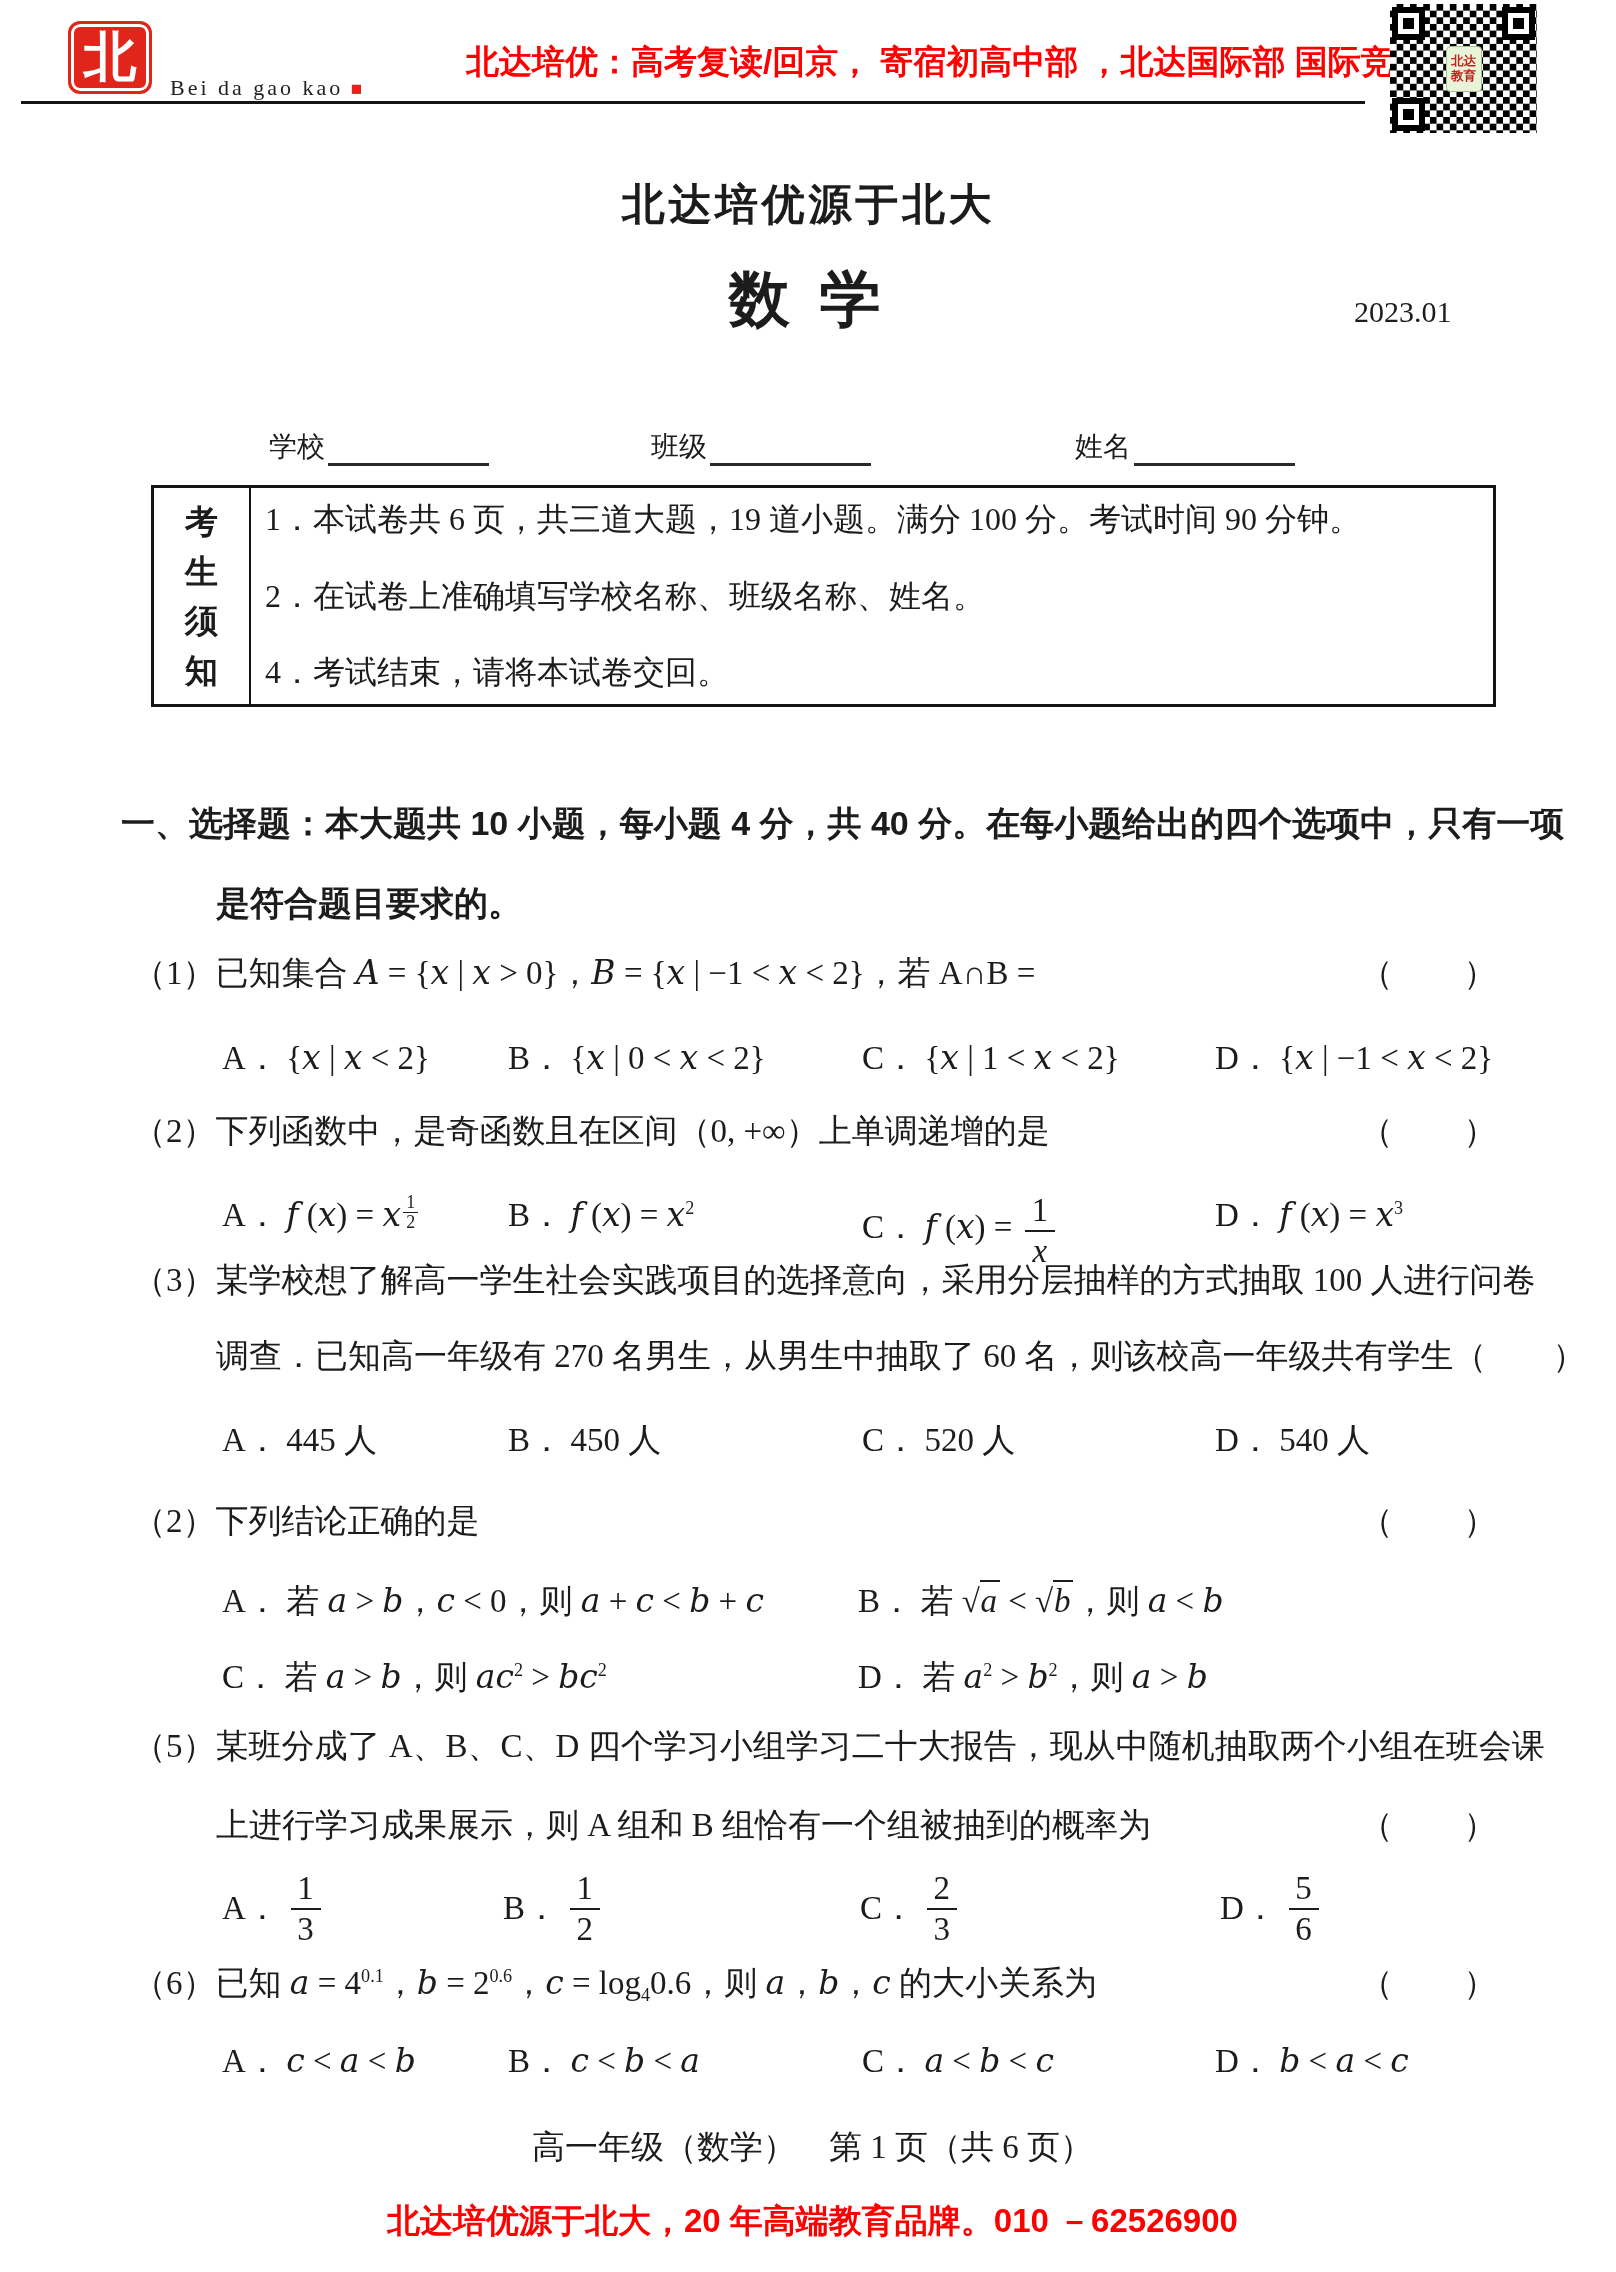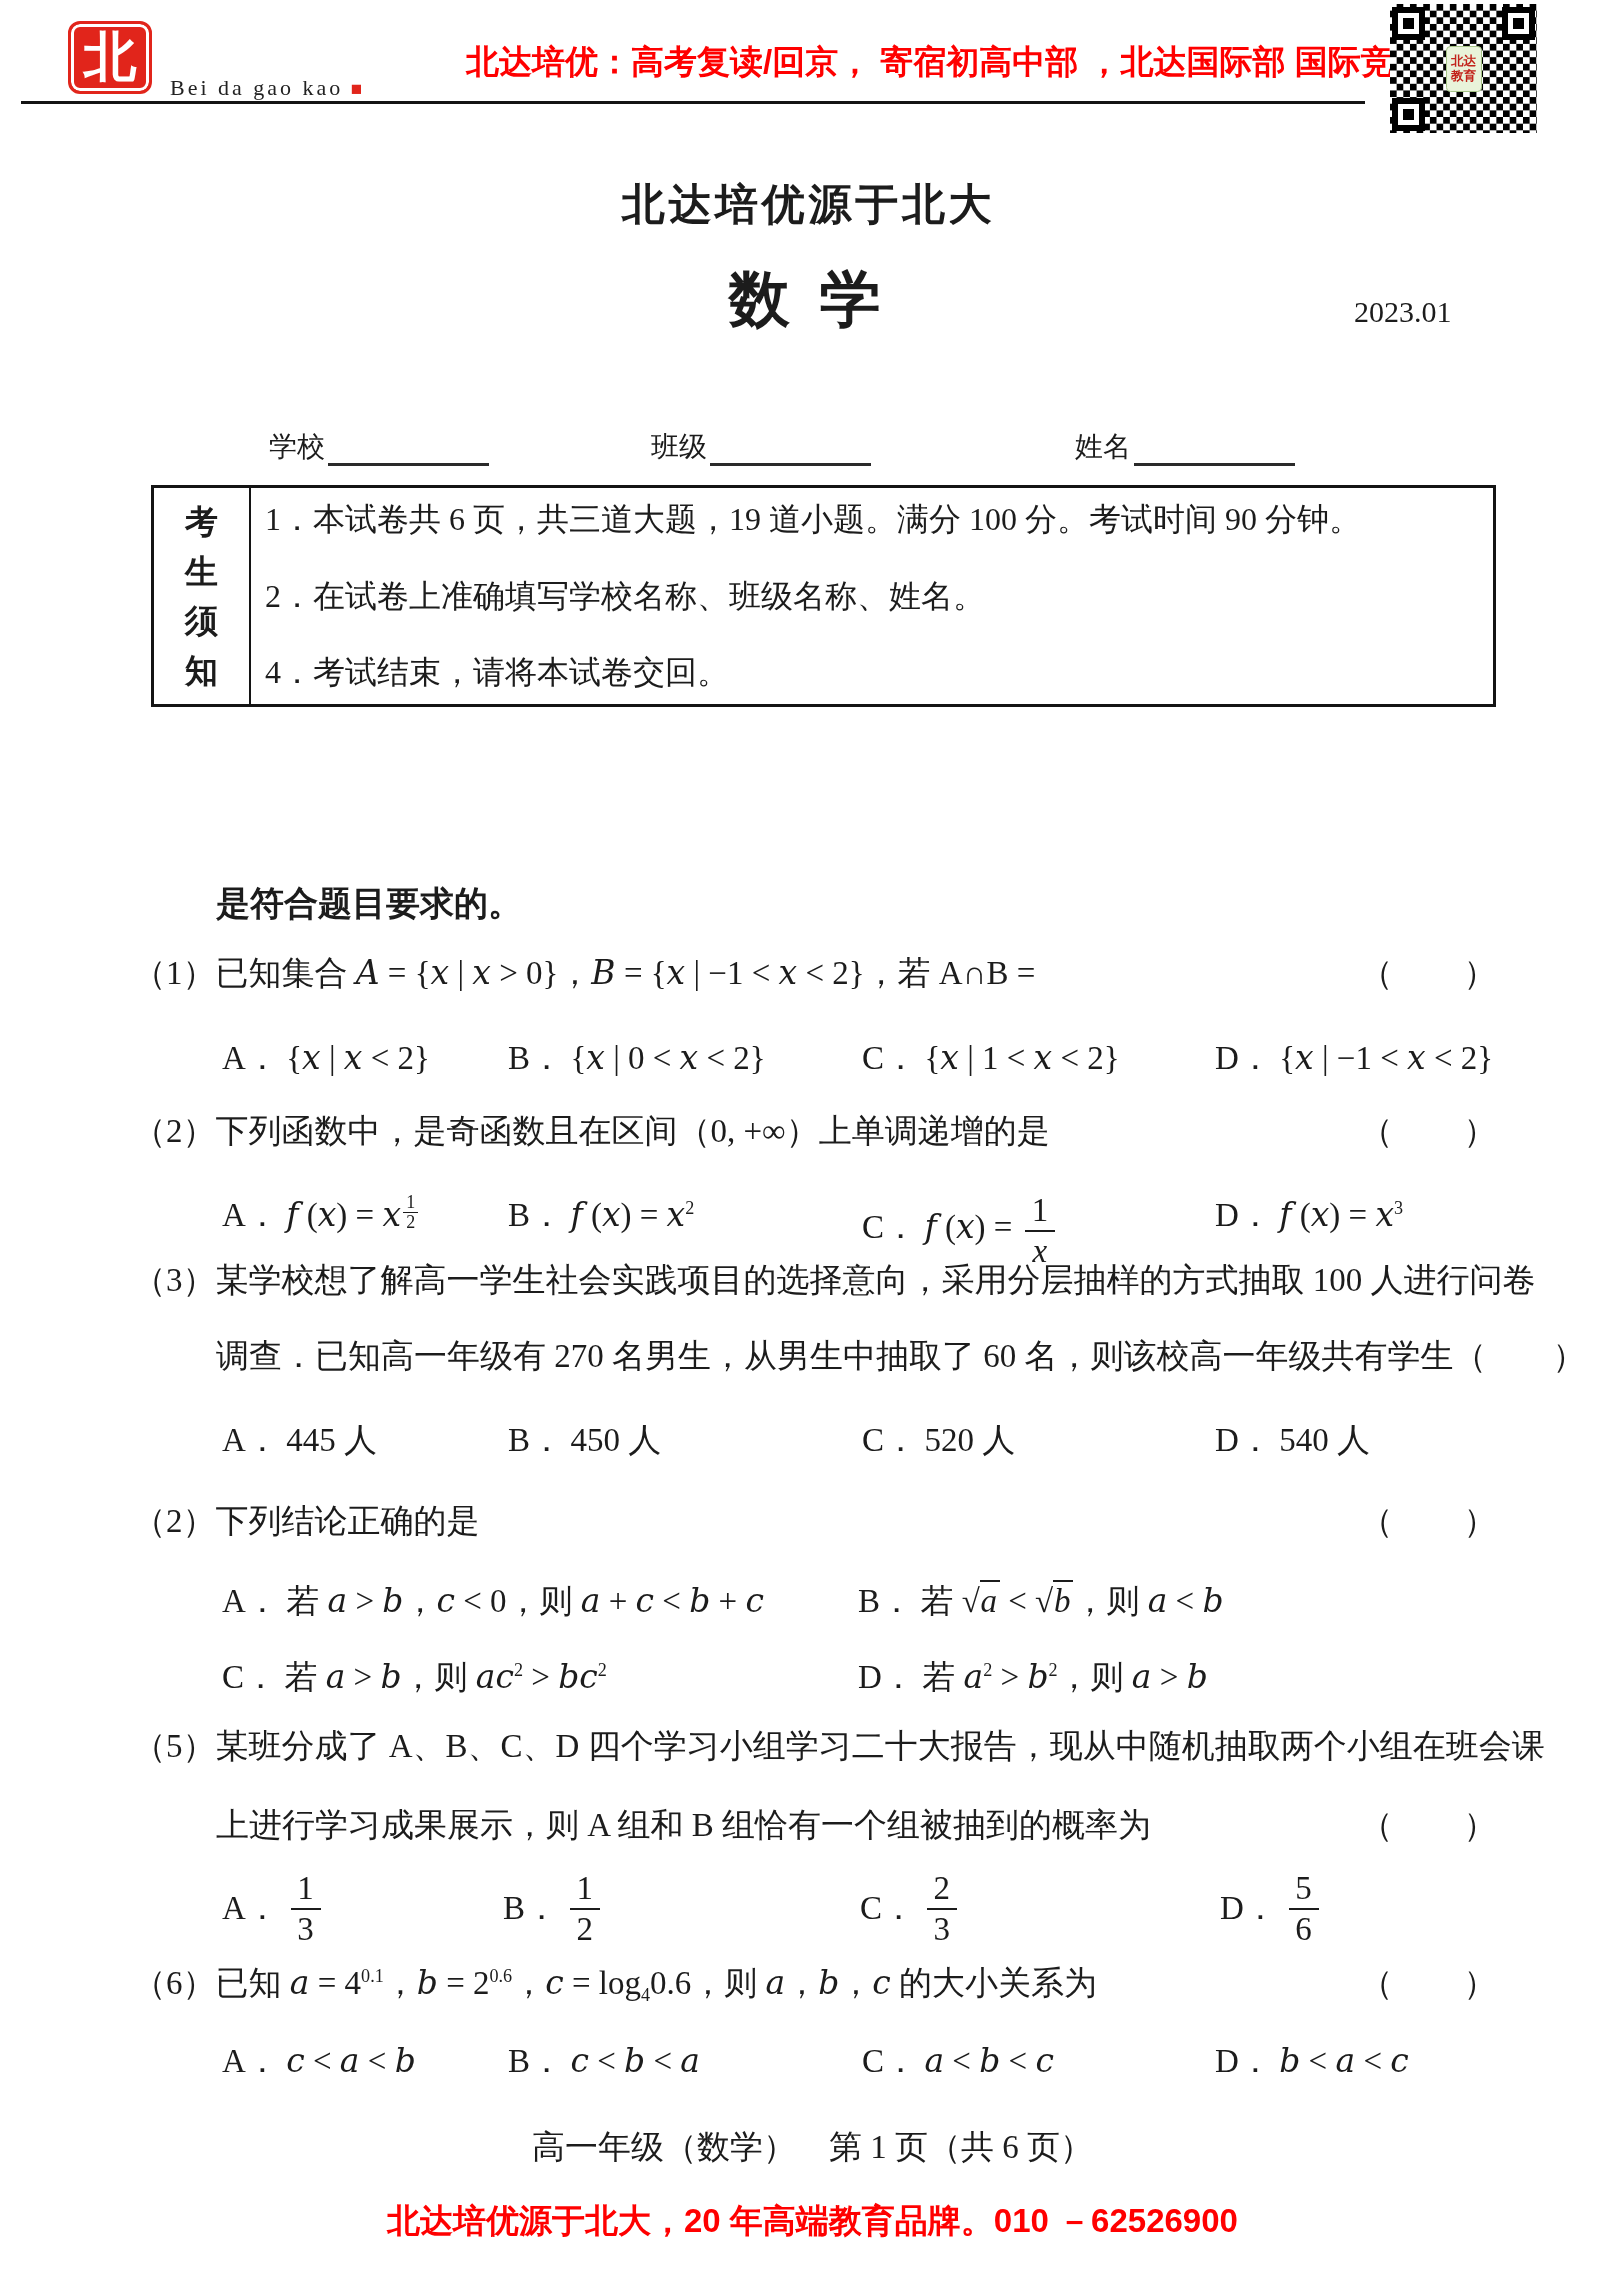--- a/index.html
+++ b/index.html
@@ -134,20 +134,21 @@
       <span>须</span>
       <span>知</span>
     </div>
     <div class="nitems">
       <div>1．本试卷共 6 页，共三道大题，19 道小题。满分 100 分。考试时间 90 分钟。</div>
       <div>2．在试卷上准确填写学校名称、班级名称、姓名。</div>
       <div>4．考试结束，请将本试卷交回。</div>
     </div>
   </div>
 
+  <div class="sec" style="left:121px;top:801px;">一、选择题：本大题共 10 小题，每小题 4 分，共 40 分。在每小题给出的四个选项中，只有一项</div>
   <div class="sec" style="left:216px;top:881px;">是符合题目要求的。</div>
 
   <div class="line" style="left:133px;top:951px;">（1）已知集合 <i>A</i> = {<i>x</i> | <i>x</i> &gt; 0}，<i>B</i> = {<i>x</i> | −1 &lt; <i>x</i> &lt; 2}，若 A∩B =</div>
   <div class="bracket" style="left:1360px;top:951px;">（　　）</div>
   <div class="opt" style="left:222px;top:1036px;"><span class="olabel">A．</span><span>{<i>x</i> | <i>x</i> &lt; 2}</span></div>
   <div class="opt" style="left:508px;top:1036px;"><span class="olabel">B．</span><span>{<i>x</i> | 0 &lt; <i>x</i> &lt; 2}</span></div>
   <div class="opt" style="left:862px;top:1036px;"><span class="olabel">C．</span><span>{<i>x</i> | 1 &lt; <i>x</i> &lt; 2}</span></div>
   <div class="opt" style="left:1215px;top:1036px;"><span class="olabel">D．</span><span>{<i>x</i> | −1 &lt; <i>x</i> &lt; 2}</span></div>
 
   <div class="line" style="left:133px;top:1109px;">（2）下列函数中，是奇函数且在区间（0, +∞）上单调递增的是</div>

